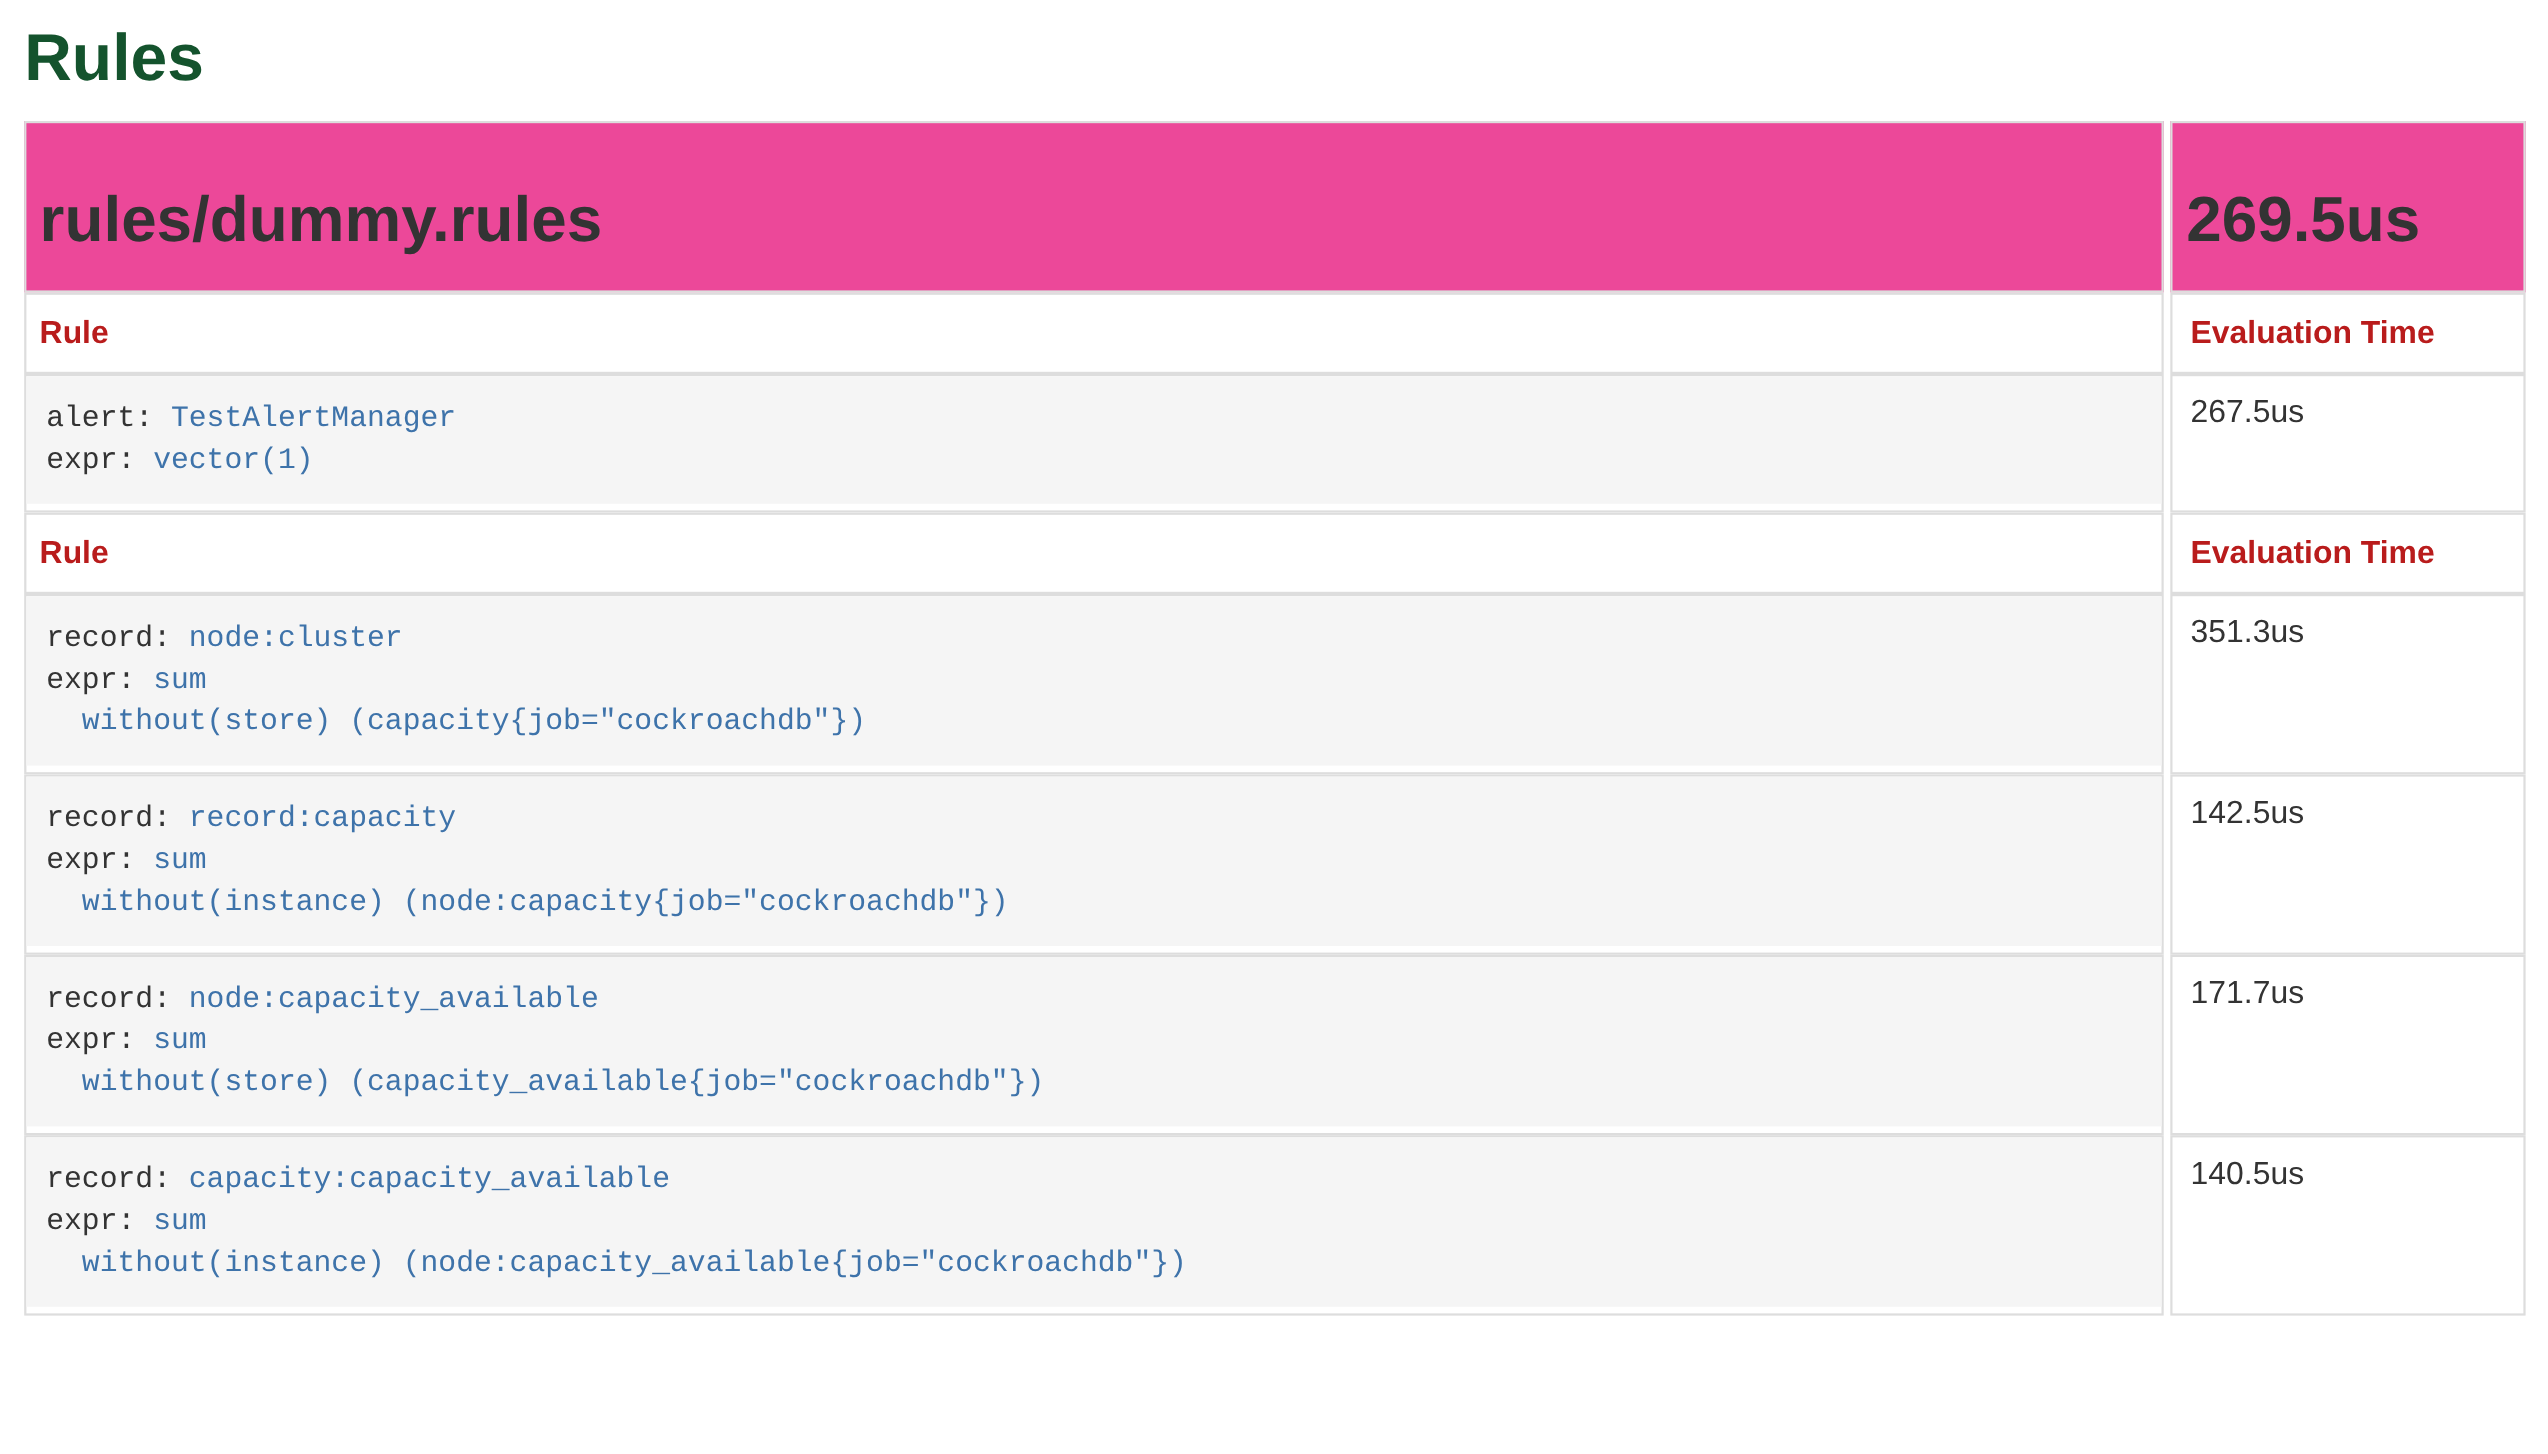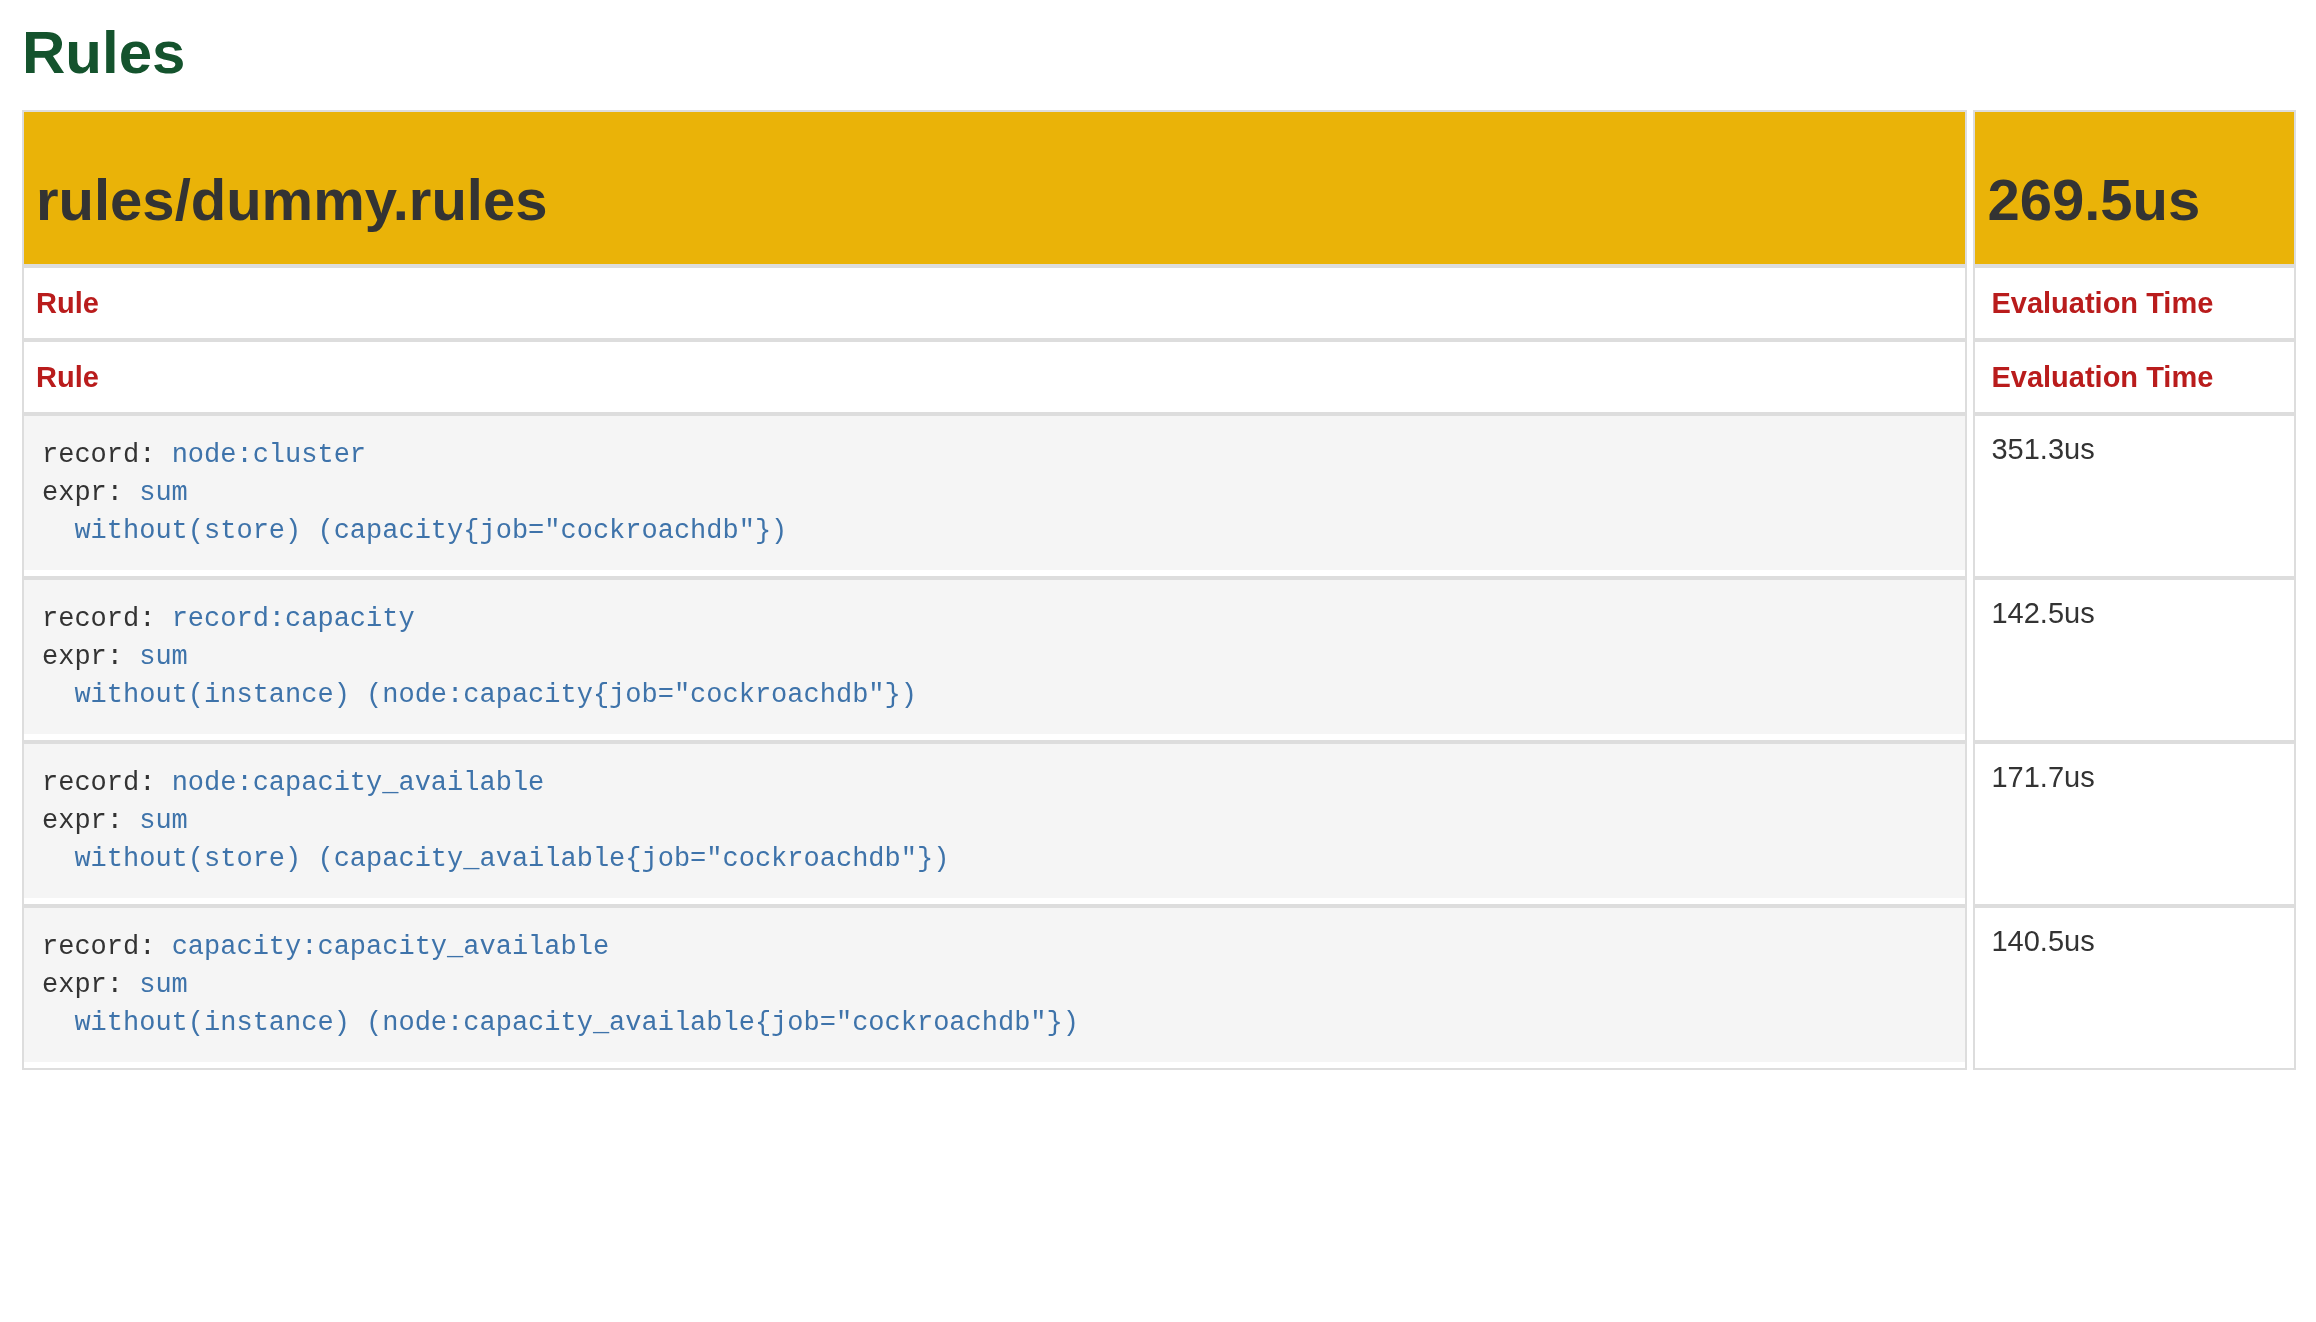--- a/index.html
+++ b/index.html
@@ -30,21 +30,21 @@
     width: 2286px;
   }
   col.col-rule { width: 1930px; }
   col.col-eval { width: 320px; }
   td, th {
     border: 2px solid #dddddd;
     vertical-align: top;
     text-align: left;
     box-sizing: border-box;
   }
-  td.heading-cell { padding: 16px 12px; background: #eab308; }
+  td.heading-cell { padding: 16px 12px; background: #ec4899; }
   h2.group-heading {
     font-size: 58px;
     line-height: 1.1;
     font-weight: bold;
     margin: 40px 0 16px 0;
     color: #333333;
     white-space: nowrap;
   }
   th.col-header {
     padding: 18px 12px;
@@ -102,20 +102,27 @@
         </td>
         <td class="heading-cell">
           <h2 class="group-heading">269.5us</h2>
         </td>
       </tr>
       <tr>
         <th class="col-header">Rule</th>
         <th class="col-header eval-col">Evaluation Time</th>
       </tr>
       <tr>
+        <td class="rule-cell">
+          <pre class="rule"><span class="key">alert:</span> <a class="rule-link" href="#">TestAlertManager</a>
+<span class="key">expr:</span> <a class="rule-link" href="#">vector(1)</a></pre>
+        </td>
+        <td class="eval-cell">267.5us</td>
+      </tr>
+      <tr>
         <th class="col-header">Rule</th>
         <th class="col-header eval-col">Evaluation Time</th>
       </tr>
       <tr>
         <td class="rule-cell">
           <pre class="rule"><span class="key">record:</span> <a class="rule-link" href="#">node:cluster</a>
 <span class="key">expr:</span> <a class="rule-link" href="#">sum
   without(store) (capacity{job="cockroachdb"})</a></pre>
         </td>
         <td class="eval-cell">351.3us</td>

